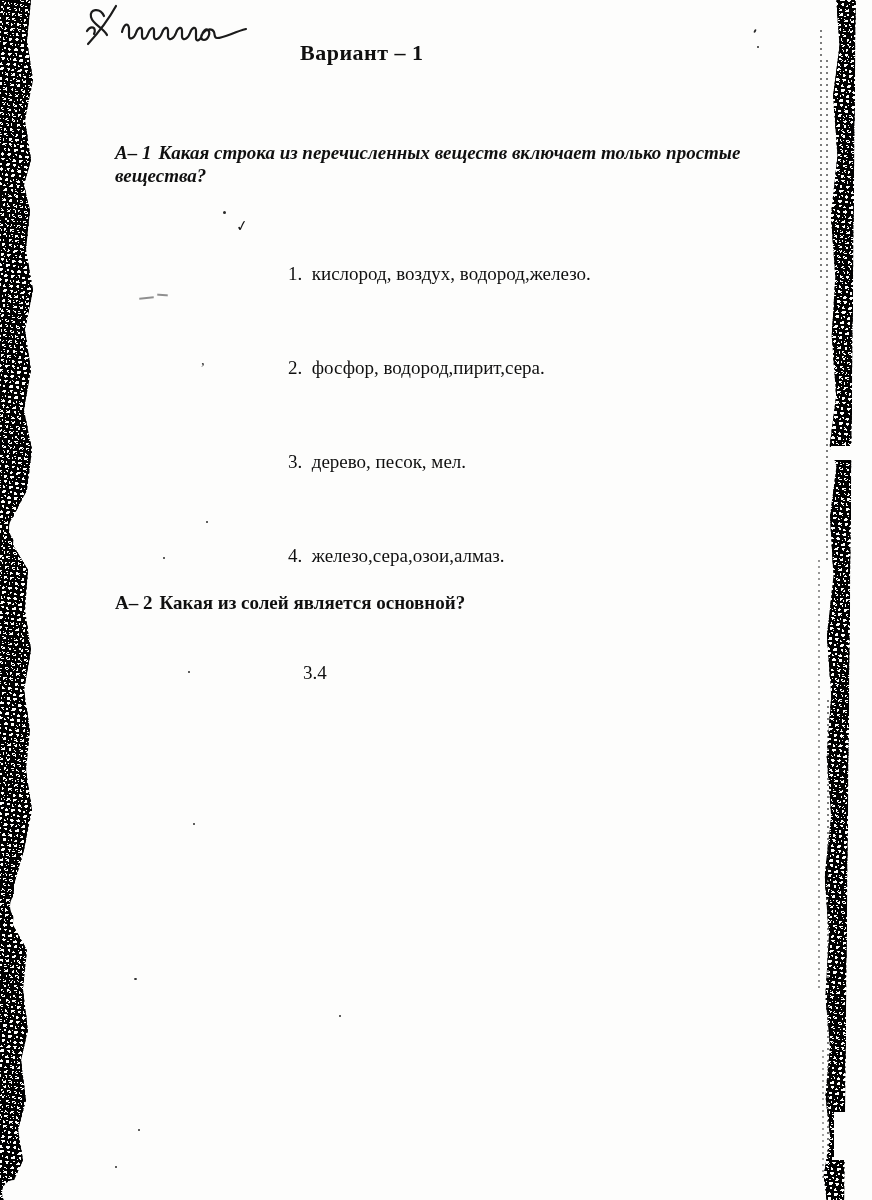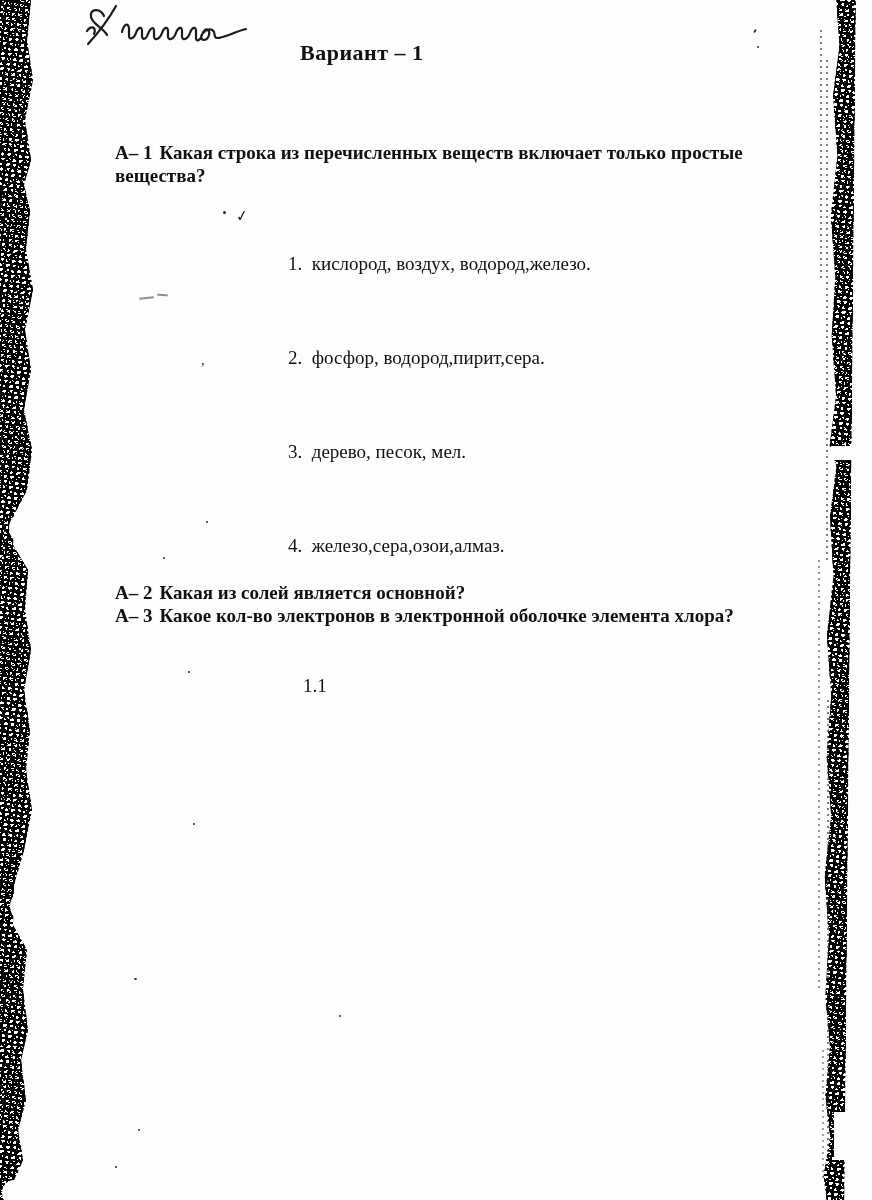--- a/index.html
+++ b/index.html
@@ -55,21 +55,21 @@
   
   .page-title{
     position:absolute;left:300px;top:40px;width:270px;
     font-size:22px;font-weight:bold;text-align:left;letter-spacing:.5px;
   }
   
   .content{position:absolute;left:115px;top:141px;width:670px;font-size:19px;line-height:23px;}
   .question{position:relative;}
   .q-header{font-weight:bold;}
   .q-label{margin-right:7px;}
-  .question.q1 .q-header{margin-bottom:18px;}
+  .question.q1 .q-header{margin-bottom:28px;font-style:italic;}
   .options{list-style:none;margin:0;padding:0;margin-left:150px;line-height:23.5px;}
   .question.q1 .options,.question.q2 .options{margin-left:135px;}
   .option{position:relative;white-space:pre;}
   .premark{position:absolute;font-weight:normal;color:#151515;}
   .premark-check{left:-14px;top:0px;font-size:15px;transform:rotate(-10deg);}
   .premark-v{left:-12px;top:-2px;font-size:13px;}
   
   .speck{position:absolute;background:#2a2a2a;border-radius:50%;}
   .smudge{position:absolute;background:#8f8f8f;border-radius:2px;filter:blur(.4px);}
   .comma-mark{position:absolute;font-size:15px;color:#333;font-family:"Liberation Serif",serif;}
@@ -137,27 +137,25 @@
       </li>
       </ol>
   </section>
 
   <section class="question q2">
     <div class="q-header"><span class="q-label">А– 2</span><span class="q-text">Какая из солей является основной?</span>
     </div>
   </section>
 
   <section class="question q3">
-    <div class="q-header"><span class="q-label">А– 3</span><span class="q-text">Какое кол-во электронов в электронной оболочке элемента хлора?</span>
-    </div>
     <ol class="options">
 
         <li class="option">
         
-        <span class="opt-text">1.1</span>
+        <span class="opt-text">3.4</span>
       </li>
         <li class="option">
         
         
       </li>
       </ol>
   </section>
 
 </main>
 

